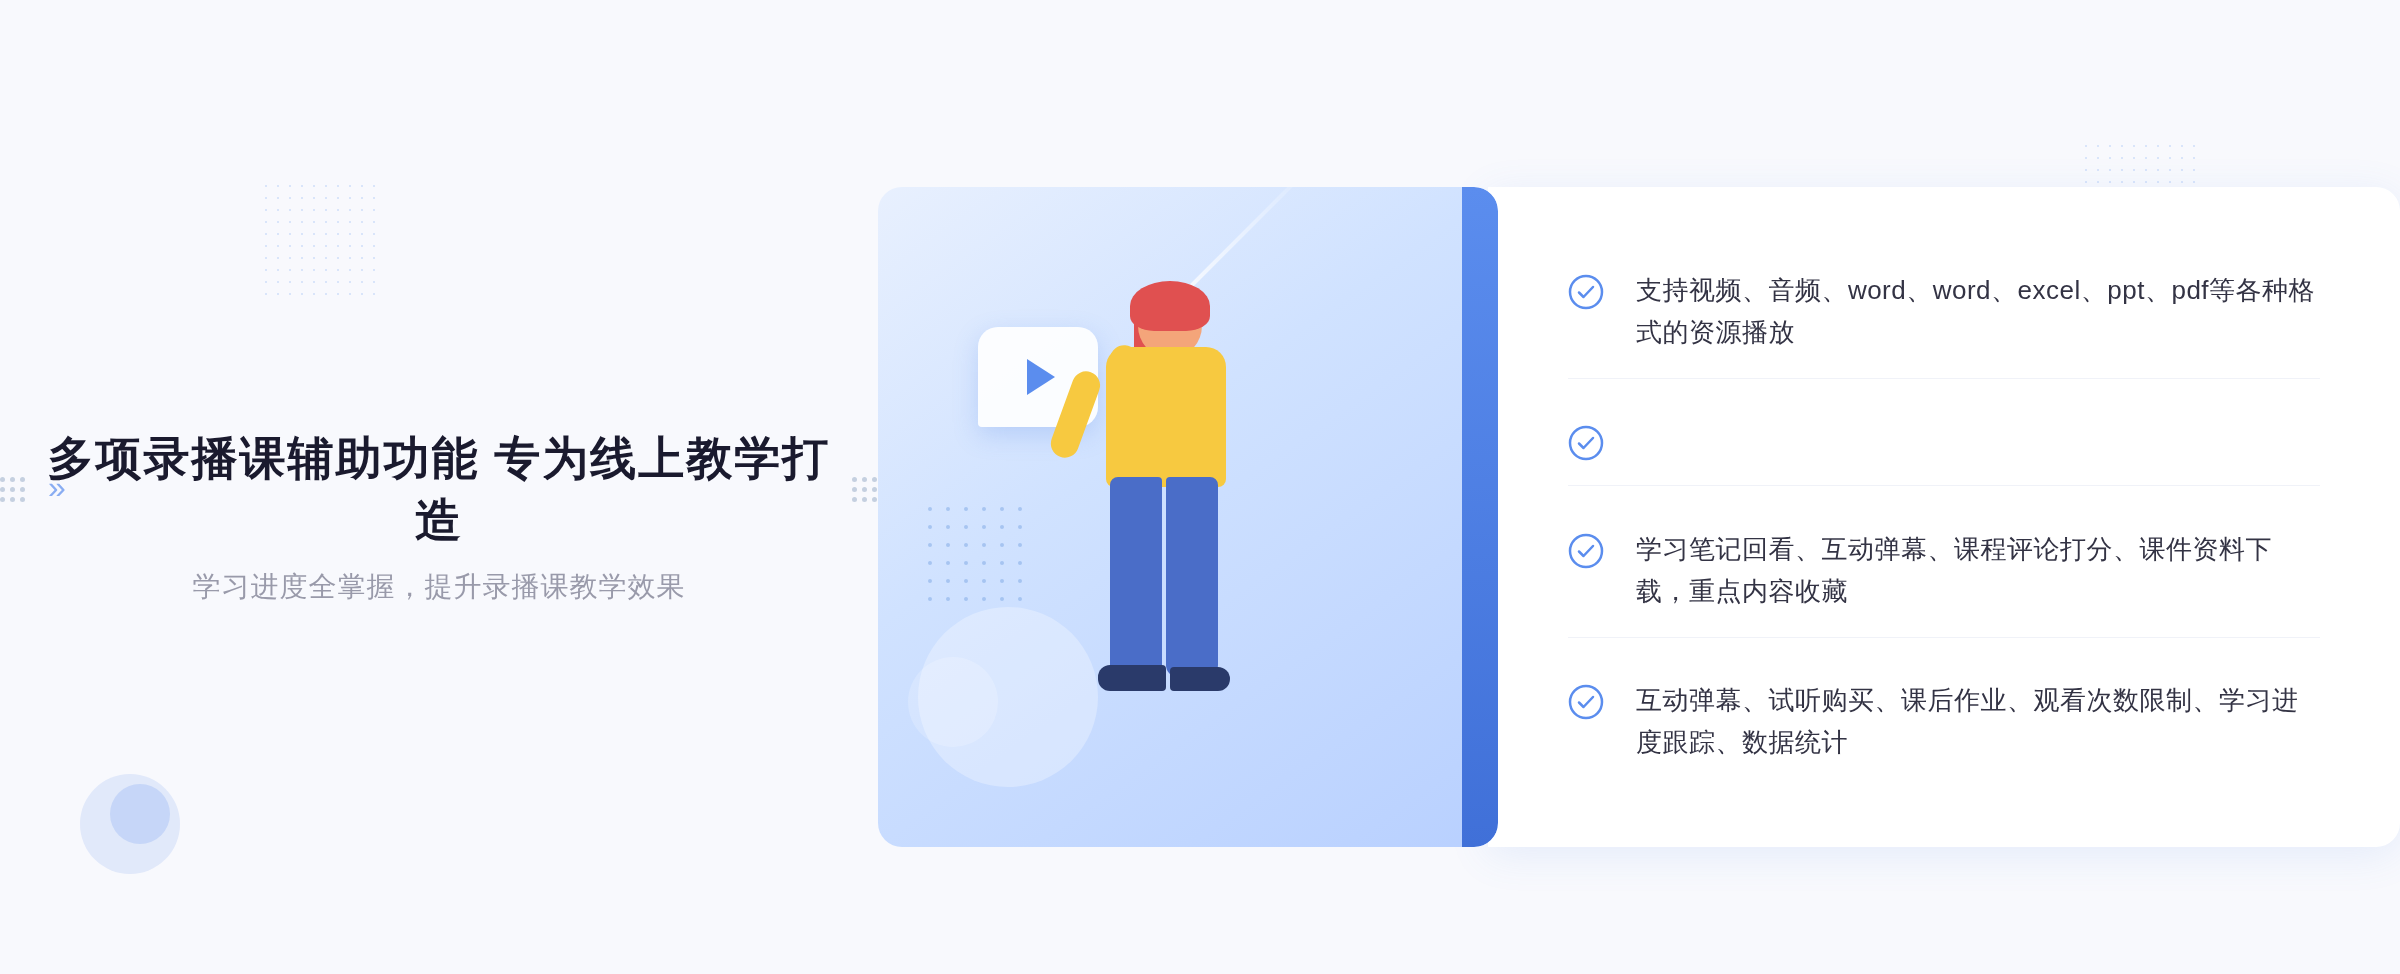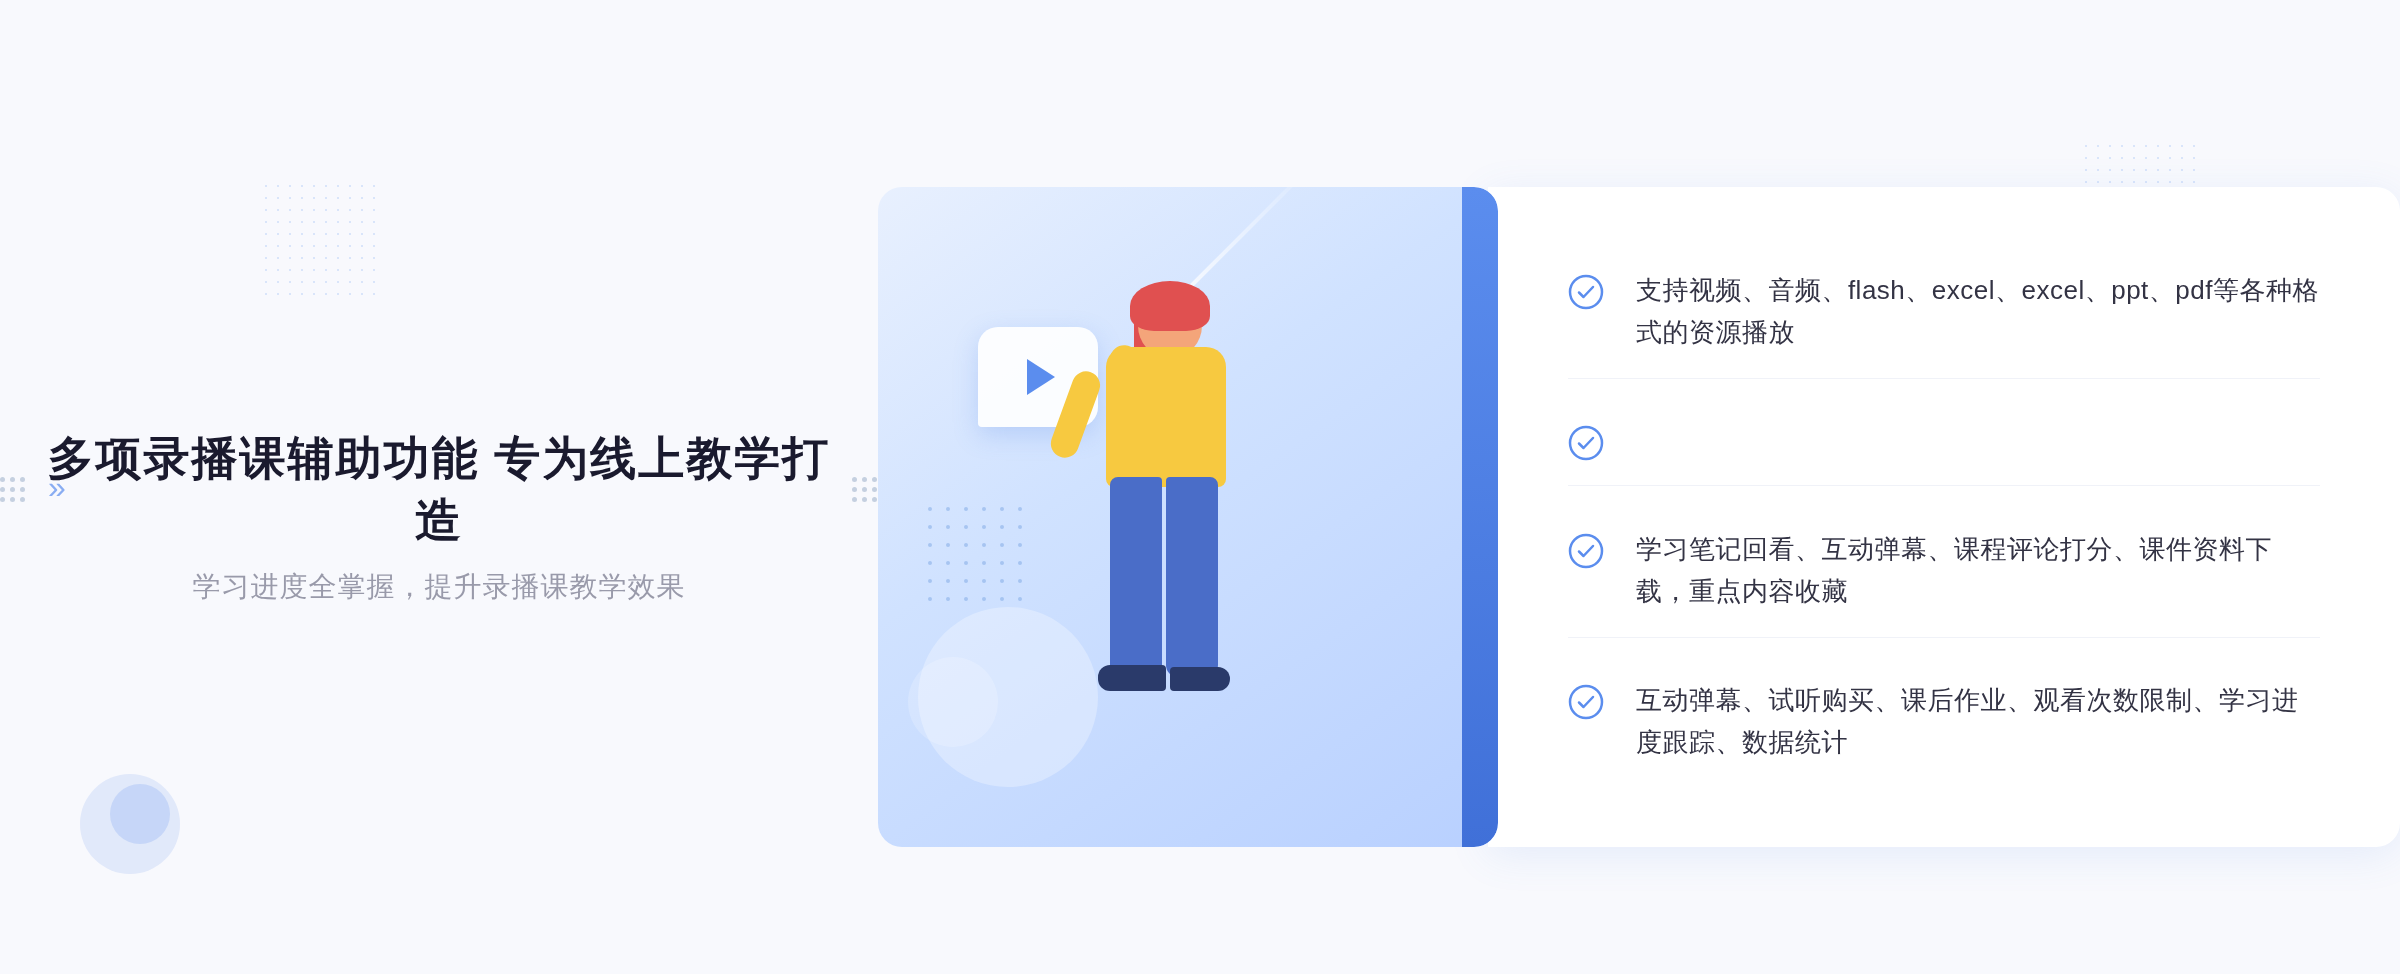--- a/index.html
+++ b/index.html
@@ -562,21 +562,21 @@
 
     <div class="features-panel">
 
       <div class="feature-item">
         <div class="check-icon">
           <svg viewBox="0 0 36 36" fill="none" xmlns="http://www.w3.org/2000/svg">
             <circle cx="18" cy="18" r="16" stroke="#5b8dee" stroke-width="2.5"></circle>
             <path d="M11 18.5L15.5 23L25 13" stroke="#5b8dee" stroke-width="2.5" stroke-linecap="round" stroke-linejoin="round"></path>
           </svg>
         </div>
-        <span class="feature-text">支持视频、音频、flash、excel、excel、ppt、pdf等各种格式的资源播放</span>
+        <span class="feature-text">支持视频、音频、word、word、excel、ppt、pdf等各种格式的资源播放</span>
       </div>
 
       <div class="feature-item">
         <div class="check-icon">
           <svg viewBox="0 0 36 36" fill="none" xmlns="http://www.w3.org/2000/svg">
             <circle cx="18" cy="18" r="16" stroke="#5b8dee" stroke-width="2.5"></circle>
             <path d="M11 18.5L15.5 23L25 13" stroke="#5b8dee" stroke-width="2.5" stroke-linecap="round" stroke-linejoin="round"></path>
           </svg>
         </div>
       </div>

